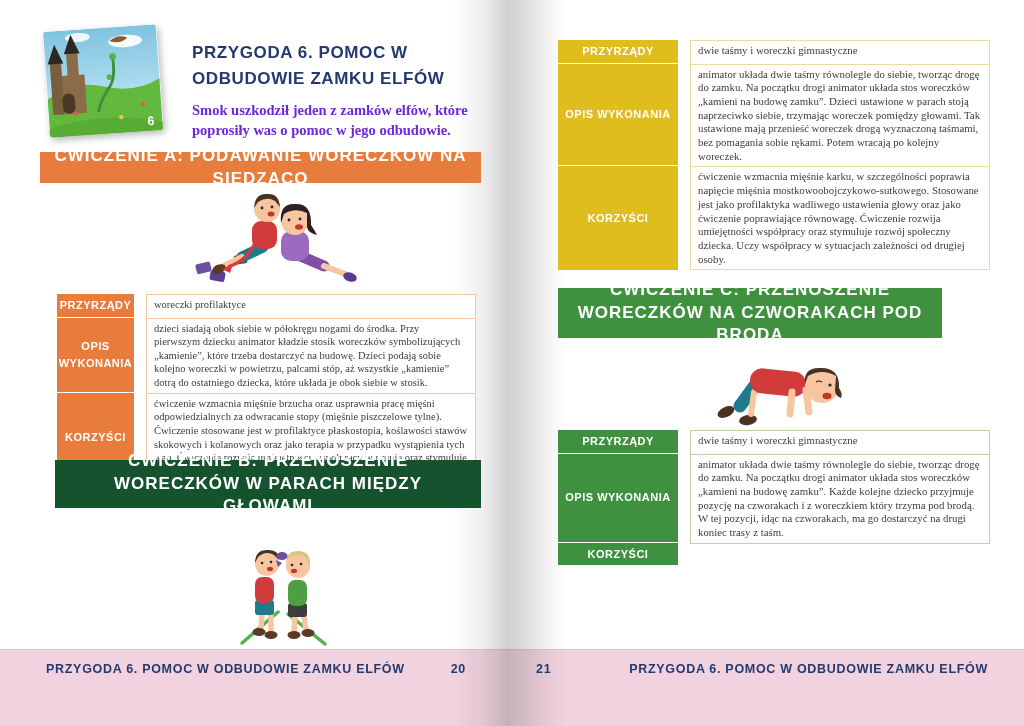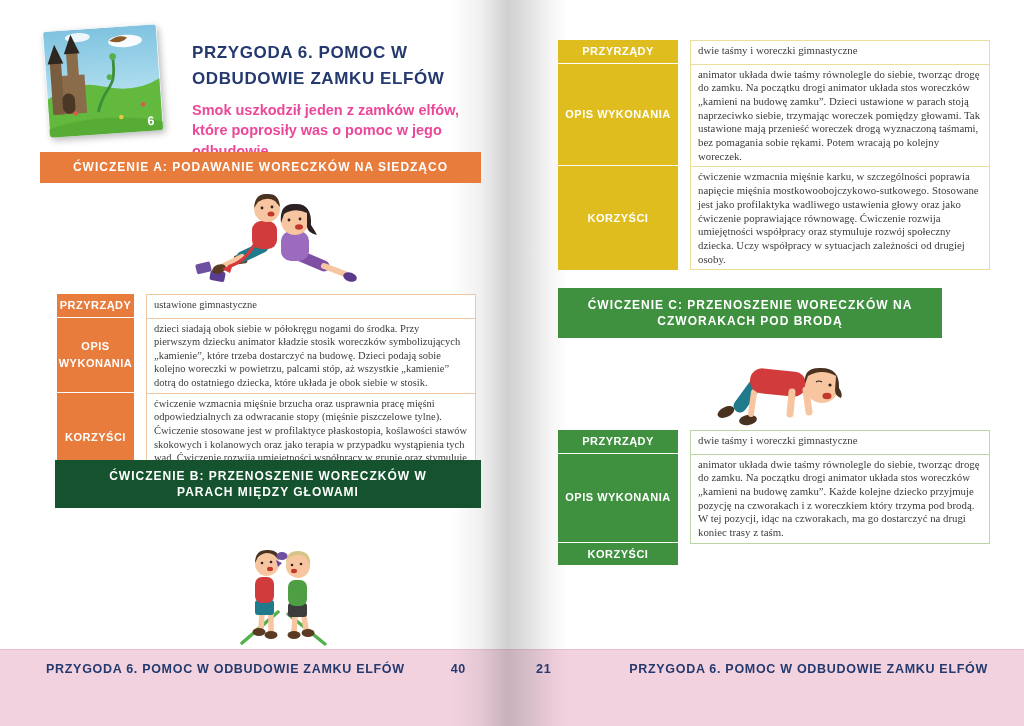--- a/index.html
+++ b/index.html
@@ -7,24 +7,24 @@
           font-family:"Liberation Sans",sans-serif;}
   
   .pink-band{position:absolute;left:0;right:0;bottom:0;height:76px;background:#F2D2DF;
              border-top:1px solid #E8BDD0;}
   .binding{position:absolute;left:452px;top:0;width:116px;height:726px;pointer-events:none;
            background:linear-gradient(to right,rgba(0,0,0,0) 0%,rgba(105,105,105,0.10) 25%,
            rgba(100,100,100,0.30) 48%,rgba(110,110,110,0.26) 58%,rgba(0,0,0,0.04) 85%,rgba(0,0,0,0) 100%);}
   
   .page-title{position:absolute;left:192px;top:40px;width:300px;color:#243A6E;
               font-weight:bold;font-size:17px;line-height:1.5;letter-spacing:0.6px;}
-  .intro{position:absolute;left:192px;top:100px;width:292px;color:#ec4899;
-         font-family:Liberation Sans, sans-serif;font-weight:bold;font-size:14.5px;line-height:1.4;}
+  .intro{position:absolute;left:192px;top:100px;width:292px;color:#6d28d9;
+         font-family:Liberation Serif, serif;font-weight:bold;font-size:14.5px;line-height:1.4;}
   .banner{position:absolute;display:flex;align-items:center;justify-content:center;
-          color:#ffffff;font-weight:bold;font-size:12px;letter-spacing:1px;text-align:center;line-height:1.35;}
+          color:#ffffff;font-weight:bold;font-size:17px;letter-spacing:1px;text-align:center;line-height:1.35;}
   .banner-a{left:40px;top:152px;width:441px;height:31px;background:#E87C3D;}
   .banner-b{left:55px;top:460px;width:426px;height:48px;background:#14532d;}
   .banner-b span{display:block;width:330px;}
   .banner-c{left:558px;top:288px;width:384px;height:50px;background:#3F9140;}
   .banner-c span{display:block;width:350px;}
   
   .ex-table{position:absolute;display:flex;flex-direction:column;}
   .t-a{left:57px;top:294px;width:419px;}
   .t-b{left:558px;top:40px;width:432px;}
   .t-c{left:558px;top:430px;width:432px;}
@@ -131,21 +131,21 @@
     <circle cx="127" cy="38" r="14" fill="#F7C6A0"></circle>
     <path d="M113,40 Q111,20 127,21 Q144,20 143,42 Q147,48 149,52 Q140,50 139,44 L139,30 Q127,24 116,31 Z" fill="#2B2123"></path>
     <ellipse cx="131" cy="44" rx="4" ry="2.8" fill="#C0392B"></ellipse>
     <circle cx="121" cy="37" r="1.4" fill="#2B2123"></circle>
       <circle cx="132" cy="36" r="1.4" fill="#2B2123"></circle>
   </svg>
 
   <div class="ex-table t-a">
     <div class="t-row">
       <div class="t-label">PRZYRZĄDY</div>
-      <div class="t-text">ustawione gimnastyczne</div>
+      <div class="t-text">woreczki profilaktyce</div>
     </div>
     <div class="t-row">
       <div class="t-label">OPIS WYKONANIA</div>
       <div class="t-text">dzieci siadają obok siebie w półokręgu nogami do środka. Przy pierwszym dziecku animator kładzie stosik woreczków symbolizujących „kamienie”, które trzeba dostarczyć na budowę. Dzieci podają sobie kolejno woreczki w powietrzu, palcami stóp, aż wszystkie „kamienie” dotrą do ostatniego dziecka, które układa je obok siebie w stosik.</div>
     </div>
     <div class="t-row">
       <div class="t-label">KORZYŚCI</div>
       <div class="t-text">ćwiczenie wzmacnia mięśnie brzucha oraz usprawnia pracę mięśni odpowiedzialnych za odwracanie stopy (mięśnie piszczelowe tylne). Ćwiczenie stosowane jest w profilaktyce płaskostopia, koślawości stawów skokowych i kolanowych oraz jako terapia w przypadku wystąpienia tych wad. Ćwiczenie rozwija umiejętności współpracy w grupie oraz stymuluje rozwój społeczny dziecka.</div>
     </div>
   </div>
@@ -235,20 +235,20 @@
       <div class="t-label">OPIS WYKONANIA</div>
       <div class="t-text">animator układa dwie taśmy równolegle do siebie, tworząc drogę do zamku. Na początku drogi animator układa stos woreczków „kamieni na budowę zamku”. Każde kolejne dziecko przyjmuje pozycję na czworakach i z woreczkiem który trzyma pod brodą. W tej pozycji, idąc na czworakach, ma go dostarczyć na drugi koniec trasy z taśm.</div>
     </div>
     <div class="t-row">
       <div class="t-label">KORZYŚCI</div>
     </div>
   </div>
 
   <div class="footer-row footer-left">
     <span>PRZYGODA 6. POMOC W ODBUDOWIE ZAMKU ELFÓW</span>
-    <span>40</span>
+    <span>20</span>
   </div>
   <div class="footer-row footer-right">
     <span>21</span>
     <span>PRZYGODA 6. POMOC W ODBUDOWIE ZAMKU ELFÓW</span>
   </div>
 
 </div>
 
 </body></html>

